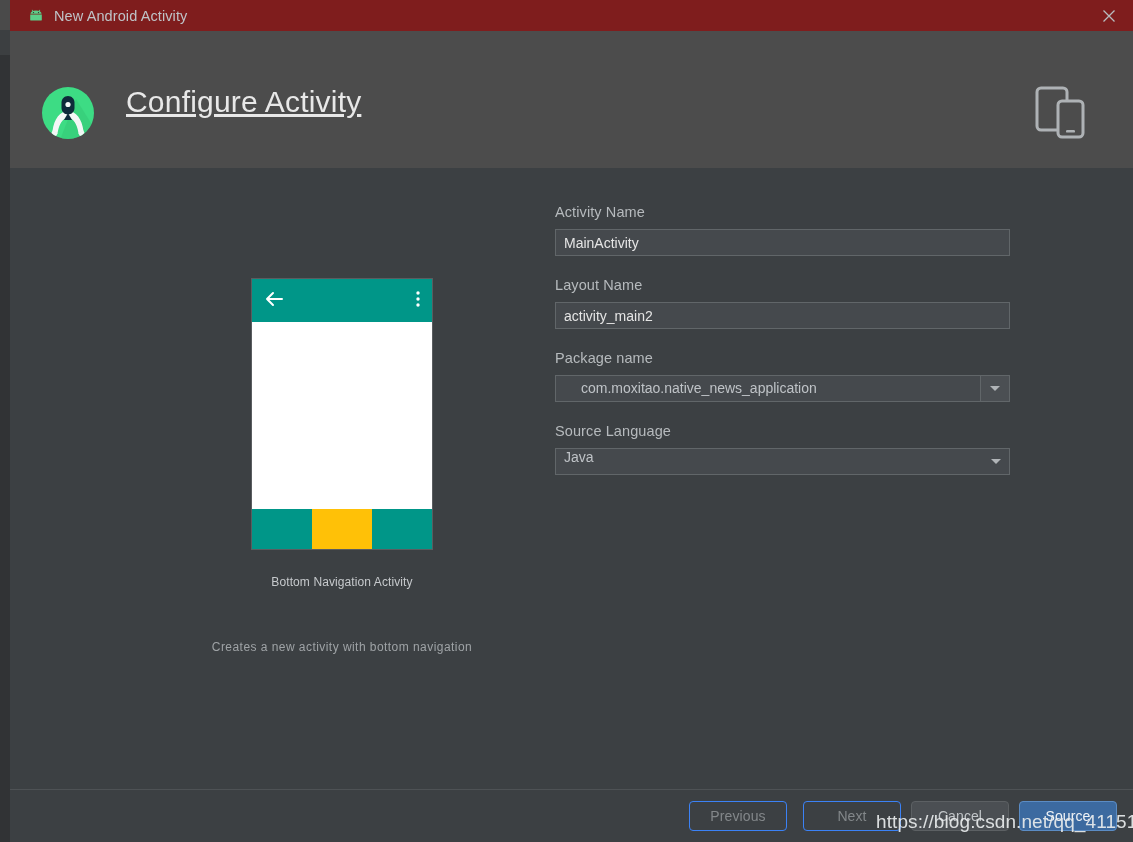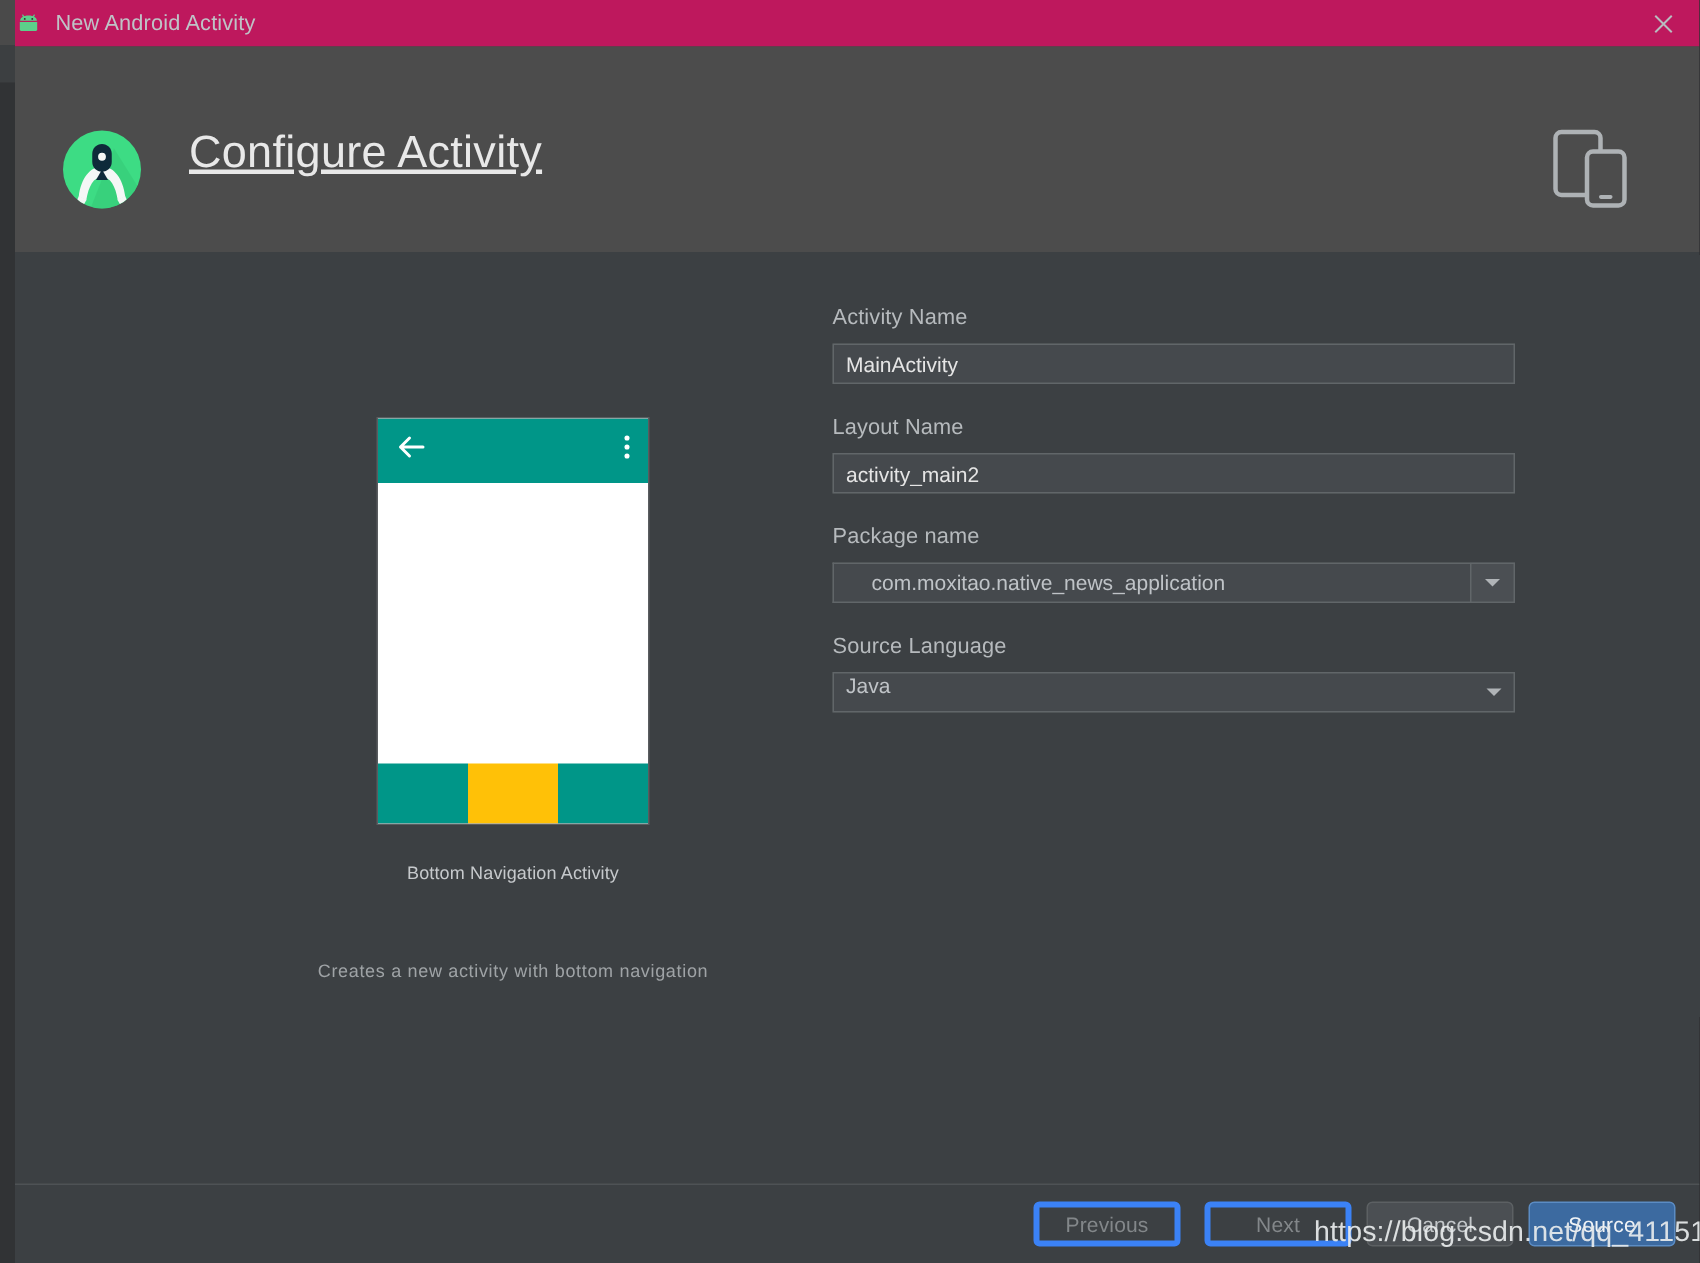--- a/index.html
+++ b/index.html
@@ -49,24 +49,24 @@
     background: #3c4043;
     display: flex;
     flex-direction: column;
   }
 
   
   #title-bar {
     position: relative;
     height: 31px;
     min-height: 31px;
-    background: #be185d;
-    display: flex;
-    align-items: center;
-    padding-left: 0;
+    background: #7f1d1d;
+    display: flex;
+    align-items: center;
+    padding-left: 17px;
   }
   .titlebar-icon {
     width: 18px; height: 18px;
     margin-right: 9px;
     display: flex; align-items: center; justify-content: center;
   }
   .titlebar-title {
     font-size: 14.5px;
     color: #bfc3c7;
     letter-spacing: 0.1px;
@@ -270,21 +270,21 @@
     border-radius: 4px;
     font-family: "Liberation Sans", sans-serif;
     font-size: 14px;
     display: flex;
     align-items: center;
     justify-content: center;
     letter-spacing: 0.1px;
   }
   .wizard-btn.disabled {
     background: transparent;
-    border: 4px solid #3b82f6;
+    border: 1px solid #3b82f6;
     color: #83878a;
     margin-left: 16px;
   }
   .wizard-btn.normal {
     background: #4b4f53;
     border: 1px solid #5c6063;
     color: #c2c6c9;
     cursor: pointer;
   }
   .wizard-btn.primary {

